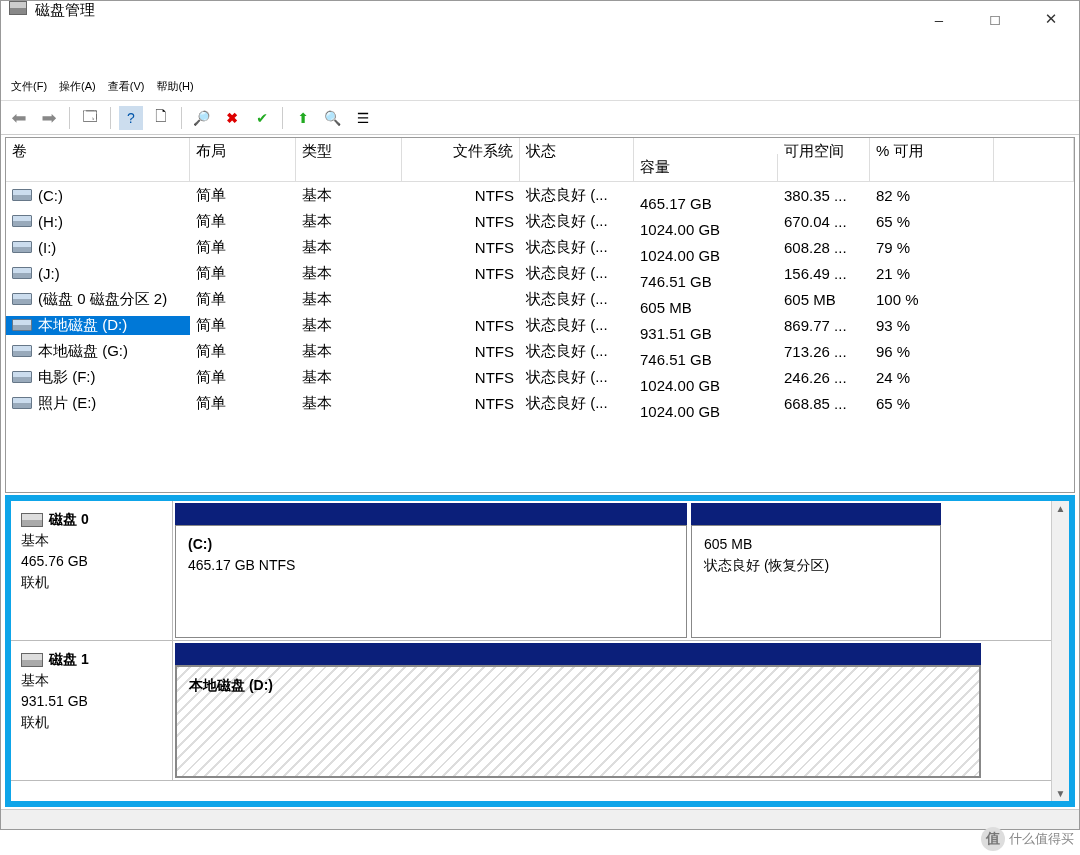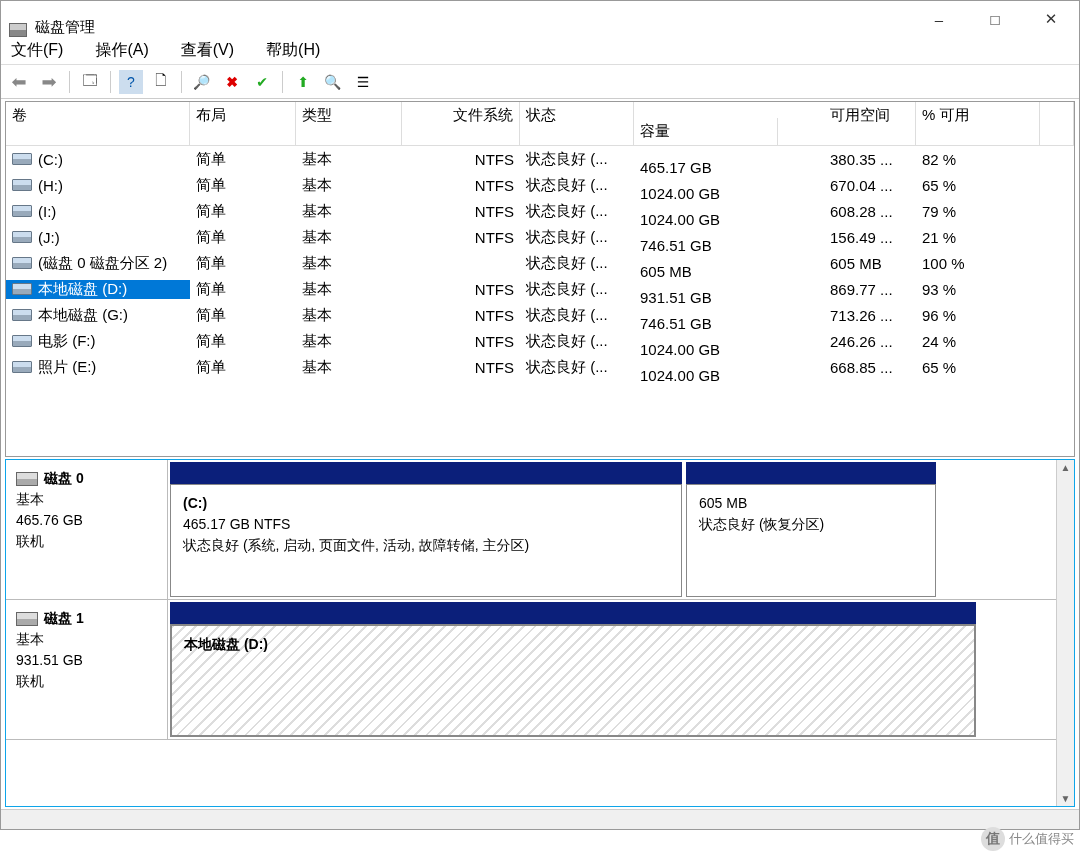--- a/index.html
+++ b/index.html
@@ -17,21 +17,21 @@
   width: 1080px;
   height: 830px;
   display: flex;
   flex-direction: column;
   background: #fff;
 }
 
 .titlebar {
   height: 36px;
   display: flex;
-  align-items: flex-end;
+  align-items: flex-start;
   padding-left: 8px;
   background: #fff;
 }
 .titlebar .app-icon {
   width: 18px; height: 14px;
   background: linear-gradient(#ccc 0 50%, #888 50% 100%);
   border: 1px solid #666;
   margin-right: 8px;
 }
 .titlebar .title { flex: 1; font-size: 15px; }
@@ -43,22 +43,23 @@
   font-family: "Segoe UI Symbol", sans-serif;
 }
 
 
 .menubar {
   height: 28px;
   display: flex;
   align-items: center;
   padding: 0 6px;
   border-bottom: 1px solid #ddd;
-  gap: 24px;
-  font-size: 16px;
+  gap: 4px;
+  font-size: 11px;
+  margin-top: 36px;
 }
 .menubar .menuitem { padding: 2px 4px; }
 
 
 .toolbar {
   height: 34px;
   display: flex;
   align-items: center;
   padding: 0 6px;
   gap: 6px;
@@ -113,28 +114,28 @@
 }
 .vol-row.selected { }
 .vol-row.selected .name { background: #0078d7; color: #fff; }
 
 .c-vol   { width: 184px; }
 .c-layout{ width: 106px; }
 .c-type  { width: 106px; }
 .c-fs    { width: 118px; text-align: right; }
 .c-status{ width: 114px; }
 .c-cap   { width: 144px; margin-top: 16px; }
-.c-free  { width: 92px; margin-left: 46px; }
+.c-free  { width: 92px; }
 .c-pct   { width: 124px; }
 
 
 .lower {
   flex: 1;
   margin: 0 4px 2px 4px;
-  border: 1px solid #0ea5e9;
+  border: 6px solid #0ea5e9;
   display: flex;
   flex-direction: column;
   overflow: hidden;
   position: relative;
 }
 .disk-scroll {
   flex: 1;
   overflow-y: auto;
 }
 .disk-row {
@@ -421,21 +422,20 @@
             <div>基本</div>
             <div>465.76 GB</div>
             <div>联机</div>
           </div>
           <div class="disk-parts">
             <div class="part-wrap" style="width: 512px;">
               <div class="part-header"></div>
               <div class="part-box">
                 <div class="ptitle">(C:)</div>
                 <div>465.17 GB NTFS</div>
-                <div>状态良好 (系统, 启动, 页面文件, 活动, 故障转储, 主分区)</div>
               </div>
             </div>
             <div class="part-wrap" style="width: 250px;">
               <div class="part-header"></div>
               <div class="part-box">
                 <div>605 MB</div>
                 <div>状态良好 (恢复分区)</div>
               </div>
             </div>
           </div>

